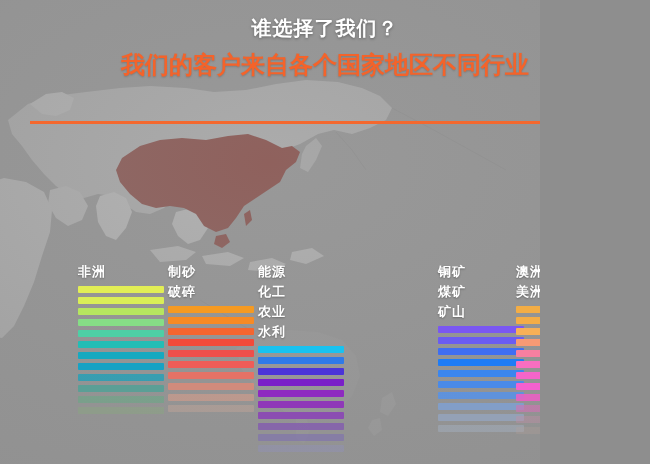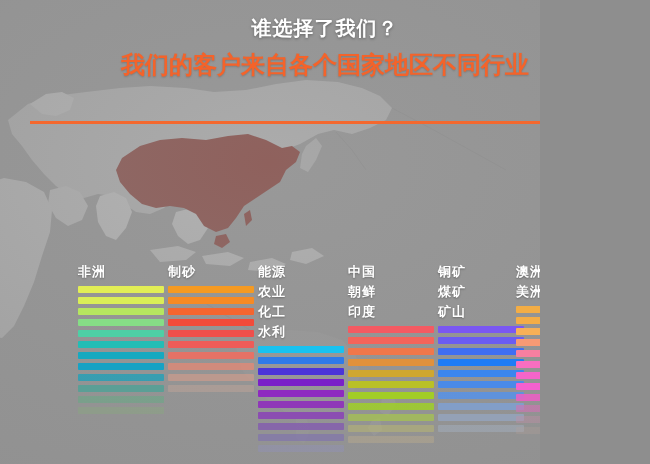--- a/index.html
+++ b/index.html
@@ -131,67 +131,50 @@
           <div class="bar" style="background: rgb(22, 169, 192); opacity: 1;"></div>
           <div class="bar" style="background: rgb(22, 162, 196); opacity: 1;"></div>
           <div class="bar" style="background: rgb(46, 159, 180); opacity: 0.9;"></div>
           <div class="bar" style="background: rgb(69, 164, 151); opacity: 0.72;"></div>
           <div class="bar" style="background: rgb(98, 171, 131); opacity: 0.5;"></div>
           <div class="bar" style="background: rgb(132, 180, 120); opacity: 0.3;"></div>
         </div>
       </div>
       <div class="col" style="left: 168px;">
         <span class="col-label">制砂</span>
+        <span class="col-label">破碎</span>
         <div class="bars">
           <div class="bar" style="background: rgb(245, 154, 34); opacity: 1;"></div>
           <div class="bar" style="background: rgb(247, 138, 36); opacity: 1;"></div>
           <div class="bar" style="background: rgb(245, 101, 47); opacity: 1;"></div>
           <div class="bar" style="background: rgb(242, 75, 58); opacity: 1;"></div>
           <div class="bar" style="background: rgb(239, 79, 75); opacity: 1;"></div>
           <div class="bar" style="background: rgb(238, 92, 88); opacity: 1;"></div>
           <div class="bar" style="background: rgb(236, 111, 98); opacity: 0.92;"></div>
           <div class="bar" style="background: rgb(233, 136, 115); opacity: 0.72;"></div>
           <div class="bar" style="background: rgb(228, 158, 135); opacity: 0.5;"></div>
           <div class="bar" style="background: rgb(221, 176, 154); opacity: 0.3;"></div>
         </div>
       </div>
       <div class="col" style="left: 258px;">
         <span class="col-label">能源</span>
+        <span class="col-label">化工</span>
         <span class="col-label">农业</span>
-        <span class="col-label">化工</span>
         <span class="col-label">水利</span>
         <div class="bars">
           <div class="bar" style="background: rgb(24, 194, 240); opacity: 1;"></div>
           <div class="bar" style="background: rgb(47, 122, 232); opacity: 1;"></div>
           <div class="bar" style="background: rgb(75, 52, 216); opacity: 1;"></div>
           <div class="bar" style="background: rgb(122, 32, 200); opacity: 1;"></div>
           <div class="bar" style="background: rgb(142, 42, 192); opacity: 1;"></div>
           <div class="bar" style="background: rgb(143, 56, 184); opacity: 1;"></div>
           <div class="bar" style="background: rgb(138, 71, 180); opacity: 0.92;"></div>
           <div class="bar" style="background: rgb(129, 87, 178); opacity: 0.75;"></div>
           <div class="bar" style="background: rgb(123, 107, 180); opacity: 0.55;"></div>
           <div class="bar" style="background: rgb(143, 143, 196); opacity: 0.34;"></div>
-        </div>
-      </div>
-      <div class="col" style="left: 348px;">
-        <span class="col-label">中国</span>
-        <span class="col-label">朝鲜</span>
-        <span class="col-label">印度</span>
-        <div class="bars">
-          <div class="bar" style="background: rgb(244, 90, 98); opacity: 1;"></div>
-          <div class="bar" style="background: rgb(244, 100, 90); opacity: 1;"></div>
-          <div class="bar" style="background: rgb(240, 119, 74); opacity: 1;"></div>
-          <div class="bar" style="background: rgb(224, 145, 60); opacity: 1;"></div>
-          <div class="bar" style="background: rgb(207, 167, 47); opacity: 1;"></div>
-          <div class="bar" style="background: rgb(185, 192, 38); opacity: 1;"></div>
-          <div class="bar" style="background: rgb(162, 205, 38); opacity: 1;"></div>
-          <div class="bar" style="background: rgb(158, 204, 46); opacity: 0.9;"></div>
-          <div class="bar" style="background: rgb(168, 200, 72); opacity: 0.68;"></div>
-          <div class="bar" style="background: rgb(192, 191, 106); opacity: 0.45;"></div>
-          <div class="bar" style="background: rgb(212, 185, 138); opacity: 0.28;"></div>
         </div>
       </div>
       <div class="col" style="left: 438px;">
         <span class="col-label">铜矿</span>
         <span class="col-label">煤矿</span>
         <span class="col-label">矿山</span>
         <div class="bars">
           <div class="bar" style="background: rgb(122, 87, 242); opacity: 1;"></div>
           <div class="bar" style="background: rgb(106, 92, 242); opacity: 1;"></div>
           <div class="bar" style="background: rgb(63, 110, 242); opacity: 1;"></div>

